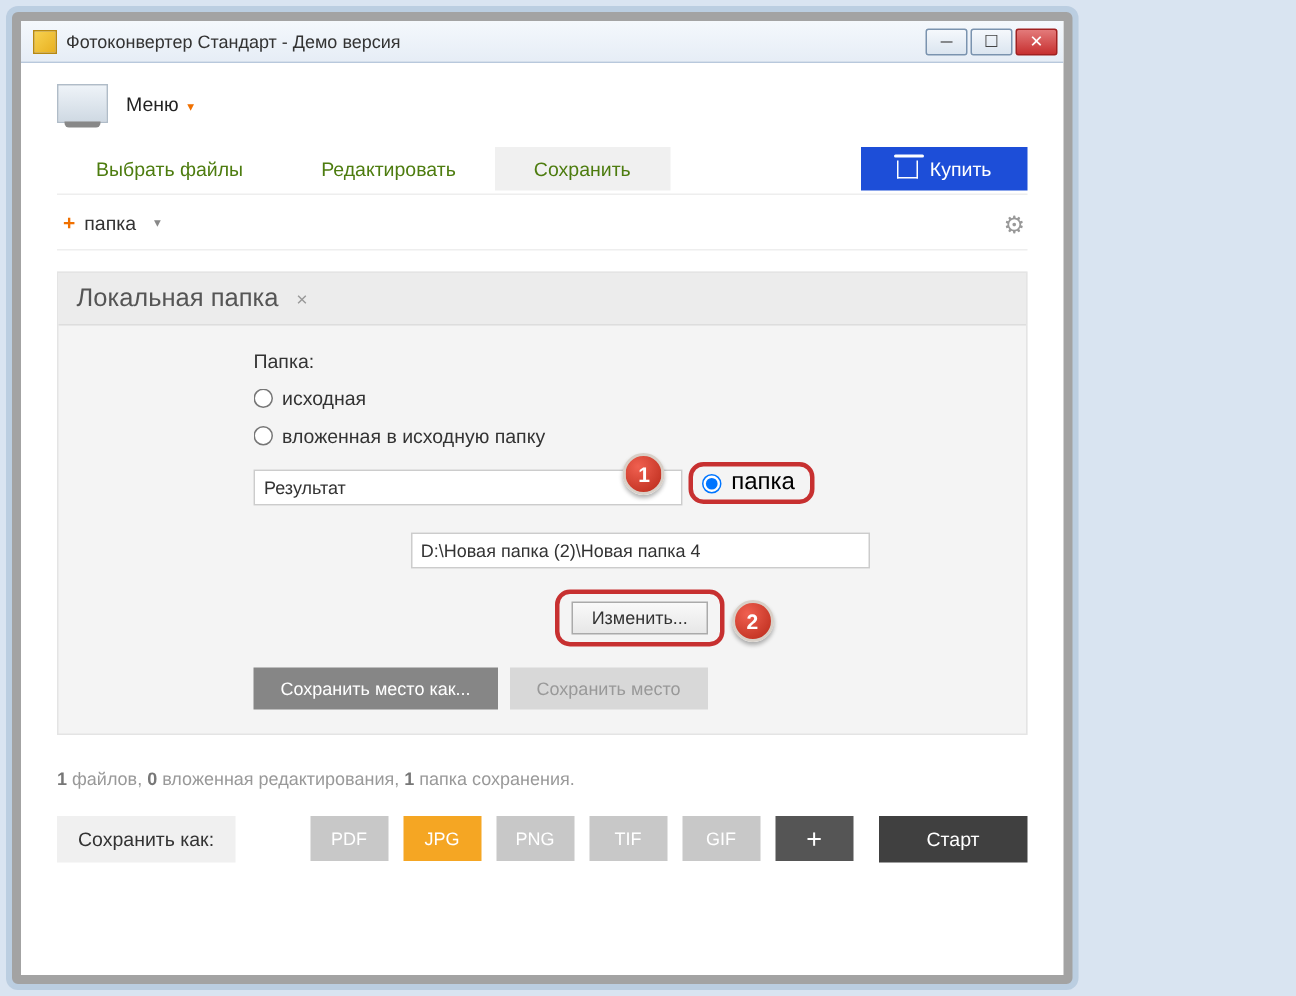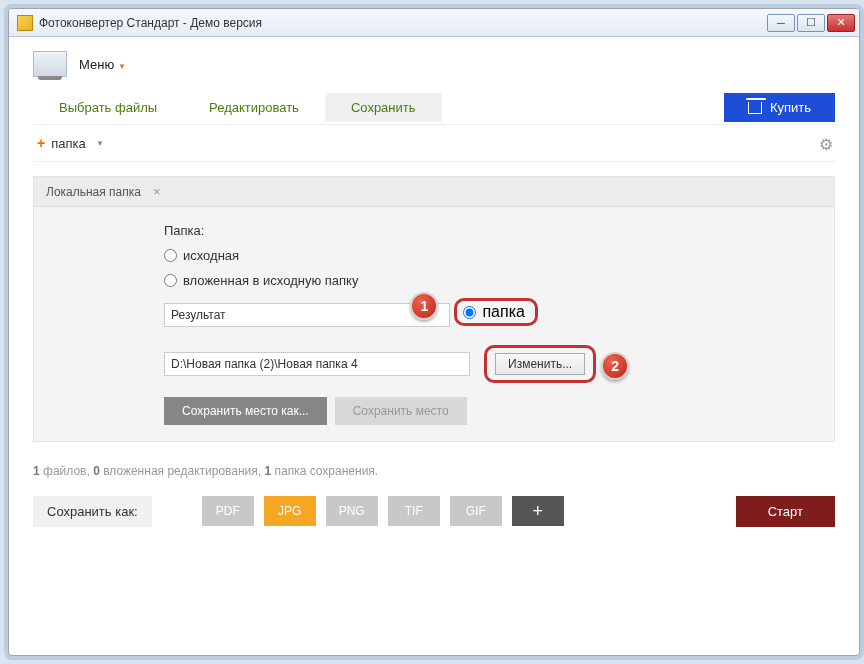--- a/index.html
+++ b/index.html
@@ -1,17 +1,17 @@
 <!DOCTYPE html>
 <html><head>
 <meta charset="utf-8">
 <style>
 * { box-sizing: border-box; margin: 0; padding: 0; font-family: "Segoe UI", Tahoma, sans-serif; }
 body { background: #d9e4f1; padding: 8px; }
-.window { background: #fff; border: 1px solid #a3a3a3; border-radius: 4px; box-shadow: 0 0 0 4px rgba(100,140,180,0.25); width: 852px; height: 648px; overflow: hidden; }
+.window { background: #fff; border: 6px solid #a3a3a3; border-radius: 4px; box-shadow: 0 0 0 4px rgba(100,140,180,0.25); width: 707px; height: 648px; overflow: hidden; }
 .titlebar { background: linear-gradient(#f4f8fc, #e6edf6); height: 28px; display: flex; align-items: center; padding: 0 4px 0 8px; border-bottom: 1px solid #b8c8dc; }
 .titlebar .app-icon { width: 16px; height: 16px; background: linear-gradient(135deg,#f7d250,#e8b020); border: 1px solid #b88910; margin-right: 6px; }
 .titlebar .title { font-size: 12px; color: #333; flex: 1; }
 .winbtns { display: flex; gap: 2px; }
 .winbtn { width: 28px; height: 18px; border: 1px solid #7a93af; background: linear-gradient(#f5f8fc,#dbe5f0); display: flex; align-items: center; justify-content: center; font-size: 11px; color: #444; border-radius: 2px; cursor: pointer; }
 .winbtn.close { background: linear-gradient(#e37a7a,#c73030); border-color: #a02020; color: #fff; }
 
 .client { padding: 14px 24px 20px 24px; display: flex; flex-direction: column; height: calc(100% - 28px); }
 .menu-row { display: flex; align-items: center; gap: 12px; margin-bottom: 10px; }
 .logo { width: 34px; height: 26px; background: linear-gradient(#eef3f8,#cfd9e3); border: 1px solid #b0bcc8; position: relative; }
@@ -28,50 +28,50 @@
 .cart-icon::before { content:""; position:absolute; top:-4px; left:-3px; width:20px; height:2px; background:#fff; border-radius:1px; }
 
 .toolbar-row { display: flex; align-items: center; padding: 8px 0; border-top: 1px solid #eee; border-bottom: 1px solid #eee; margin-top: 2px; }
 .add-folder { display: flex; align-items: center; gap: 6px; font-size: 13px; color: #333; cursor: pointer; padding: 2px 4px; }
 .add-folder .plus { color: #f07000; font-weight: bold; font-size: 14px; }
 .add-folder .caret2 { color: #888; font-size: 9px; margin-left: 6px; }
 .gear { width: 16px; height: 16px; color: #999; cursor: pointer; font-size: 16px; }
 
 .content { margin-top: 14px; background: #f4f4f4; border: 1px solid #e4e4e4; padding: 0; flex: 0 0 auto; }
 .panel-tab { display: inline-flex; align-items: center; gap: 8px; padding: 7px 12px; background: #ececec; border-bottom: 1px solid #ddd; width: 100%; }
-.panel-tab-label { font-size: 12px; color: #555; }
+.panel-tab-label { font-size: 17px; color: #555; }
 .panel-tab-close { color: #999; font-size: 13px; cursor: pointer; margin-left: 4px; }
 
 .form { padding: 16px 0 16px 130px; }
 .form-label { font-size: 13px; color: #333; margin-bottom: 10px; }
 .radio-row { display: flex; align-items: center; gap: 6px; margin-bottom: 10px; font-size: 13px; color: #333; }
 .radio-row input { margin: 0; }
 .text-input { width: 286px; height: 24px; border: 1px solid #ccc; background: #fff; padding: 0 6px; font-size: 12px; color: #333; margin-bottom: 10px; }
 .highlight-radio { border: 3px solid #c73030; border-radius: 10px; padding: 2px 10px 2px 6px; background: #f4f4f4; display: inline-flex; align-items: center; gap: 6px; position: relative; }
 .badge { position: absolute; width: 28px; height: 28px; border-radius: 50%; background: radial-gradient(circle at 35% 30%, #f06050, #b82818); border: 2px solid #d8d0c8; color: #fff; font-weight: bold; display: flex; align-items: center; justify-content: center; font-size: 14px; box-shadow: 0 2px 3px rgba(0,0,0,0.3); }
 .badge-1 { left: -44px; top: -6px; }
-.path-row { display: flex; align-items: center; gap: 14px; margin-top: 8px; }
+.path-row { display: flex; align-items: center; gap: 14px; margin-top: 8px; flex-direction: column; }
 .path-input { width: 306px; height: 24px; border: 1px solid #ccc; background: #fff; padding: 0 6px; font-size: 12px; color: #333; }
 .change-wrap { position: relative; border: 3px solid #c73030; border-radius: 10px; padding: 5px 8px; display: inline-flex; }
 .change-btn { background: linear-gradient(#f9f9f9,#e7e7e7); border: 1px solid #aaa; padding: 3px 12px; font-size: 12px; color: #333; cursor: pointer; }
 .badge-2 { right: -36px; top: 4px; }
 .save-btns { display: flex; gap: 8px; margin-top: 14px; }
 .gbtn { padding: 7px 18px; font-size: 12px; color: #fff; background: #bdbdbd; cursor: pointer; }
 .gbtn.disabled { background: #d8d8d8; color: #999; cursor: default; }
 .gbtn.dark { background: #868686; }
 
 .status-row { font-size: 12px; color: #999; margin-top: 22px; margin-bottom: 18px; }
 .status-row b { color: #777; font-weight: bold; }
 
 .bottom-row { display: flex; align-items: center; gap: 10px; }
 .save-as-label { background: #f0f0f0; padding: 8px 14px; font-size: 13px; color: #333; }
 .fmt { width: 52px; height: 30px; display: flex; align-items: center; justify-content: center; font-size: 12px; font-weight: normal; color: #fff; background: #c8c8c8; cursor: pointer; }
 .fmt.active { background: #f5a623; }
 .fmt.add { background: #555; font-size: 18px; }
-.start-btn { background: #7f1d1d; color: #fff; padding: 8px 32px; font-size: 13px; cursor: pointer; margin-left: auto; }
+.start-btn { background: #404040; color: #fff; padding: 8px 32px; font-size: 13px; cursor: pointer; margin-left: auto; }
 </style>
 </head>
 <body>
 
 <div class="window">
   <div class="titlebar">
     <div class="app-icon"></div>
     <div class="title">Фотоконвертер Стандарт - Демо версия</div>
     <div class="winbtns">
       <div class="winbtn">─</div>

